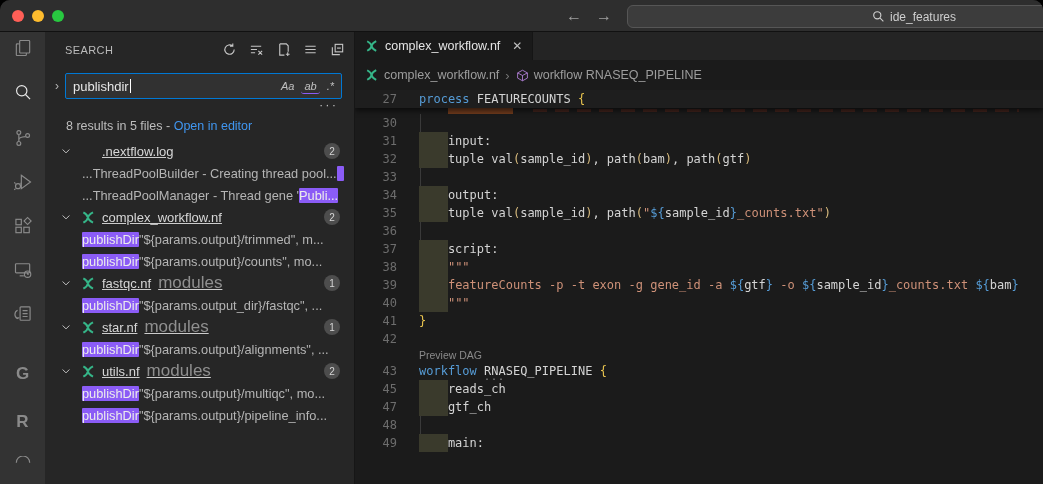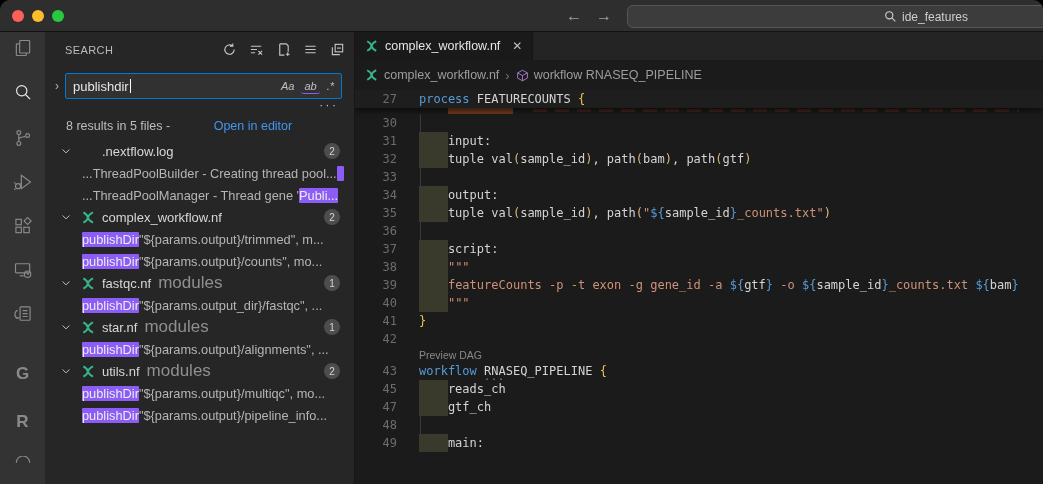--- a/index.html
+++ b/index.html
@@ -14,21 +14,21 @@
   .traffic { position:absolute; top:10px; left:12px; display:flex; gap:8px; }
   .light { width:12px; height:12px; border-radius:50%; }
   .light.red { background:#ff5f57; } .light.yellow { background:#febc2e; } .light.green { background:#28c840; }
   .nav-arrows { position:absolute; left:566px; top:0; height:32px; display:flex; align-items:center; gap:14px; color:#a0a0a0; font-size:16px; }
   .nav-arrows span { cursor:default; }
   .cmd-center {
     position:absolute; left:627px; top:5px; width:440px; height:23px;
     background:#3c3c3c; border:1px solid #565656; border-radius:6px;
     display:flex; align-items:center; color:#cfcfcf; font-size:12px;
   }
-  .cmd-inner { position:absolute; left:256px; display:flex; align-items:center; gap:5px; }
+  .cmd-inner { position:absolute; left:244px; display:flex; align-items:center; gap:5px; }
   
   .main { display:flex; height:452px; }
   
   .activitybar { position:relative; width:45px; background:#333333; flex:none; }
   .act-icon { position:absolute; left:0; width:45px; height:36px; display:flex; align-items:center; justify-content:center; color:#8a8a8a; cursor:pointer; }
   .act-icon svg { stroke:#8a8a8a; fill:none; stroke-width:1.4; }
   .act-icon.active svg { stroke:#e8e8e8; }
   .act-icon .ltr { font-weight:bold; font-size:17px; color:#8a8a8a; }
   
   .sidebar { position:relative; width:310px; background:#262626; flex:none; border-right:1px solid #161616; font-size:13px; }
@@ -43,25 +43,25 @@
     flex:1; height:26px; background:#313131; border:1px solid #0078d4; border-radius:2px;
     display:flex; align-items:center; padding:0 4px 0 7px; color:#e6e6e6;
   }
   .si-text { font-size:13px; }
   .caret { display:inline-block; width:1px; height:14px; background:#fff; margin-left:1px; }
   .si-opts { margin-left:auto; display:flex; gap:4px; align-items:center; }
   .si-opt { font-size:11px; color:#c0c0c0; padding:1px 3px; border-radius:3px; cursor:pointer;font-style:italic; }
   .si-opt.word { border-bottom:1px solid #8b5cf6; }
   .more-row { display:flex; justify-content:flex-end; padding:1px 16px 0 0; color:#bbb; font-size:13px; letter-spacing:2px; height:14px; line-height:10px; }
   .summary { padding:6px 0 4px 21px; font-size:12.5px; color:#bdbdbd; }
-  .summary a { color:#4096f0; text-decoration:none; cursor:pointer;margin-left:40px; }
+  .summary a { color:#4096f0; text-decoration:none; cursor:pointer; }
   
   .tree { margin-top:3px; }
   .trow { position:relative; height:22px; display:flex; align-items:center; cursor:pointer; white-space:nowrap; overflow:hidden; }
-  .trow.file { padding-left:13px; }
+  .trow.file { padding-left:13px;text-decoration:underline; }
   .trow .chev { width:16px; color:#c5c5c5; display:flex; align-items:center; justify-content:center; flex:none; }
   .trow .ficon { width:16px; margin:0 6px 0 6px; display:flex; align-items:center; justify-content:center; flex:none; }
   .trow .fname { color:#d7d7d7; }
   .trow .fsec { color:#8f8f8f; margin-left:7px; font-size:17px; }
   .trow .badge {
     position:absolute; right:14px; top:3px; min-width:16px; height:16px; border-radius:9px;
     background:#4d4d4d; color:#d5d5d5; font-size:10px; display:flex; align-items:center; justify-content:center; padding:0 4px;
   }
   .trow.match { padding-left:37px; color:#b5b5b5; font-size:12.8px; }
   .hl { background:#8b5cf6; color:#ececec; border-radius:1px; }

